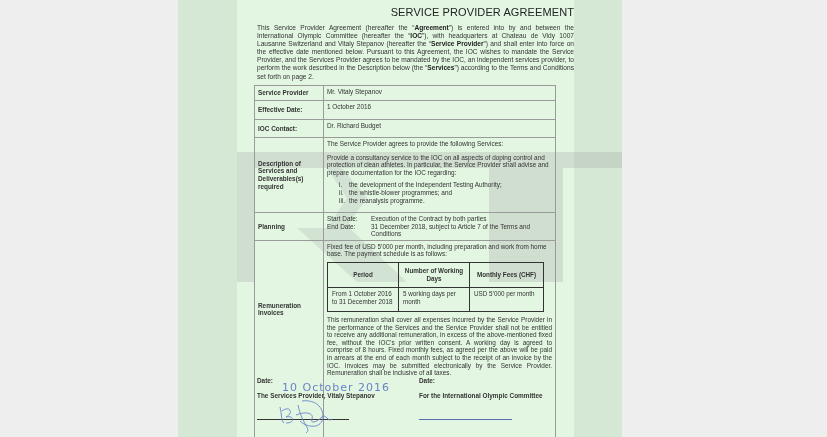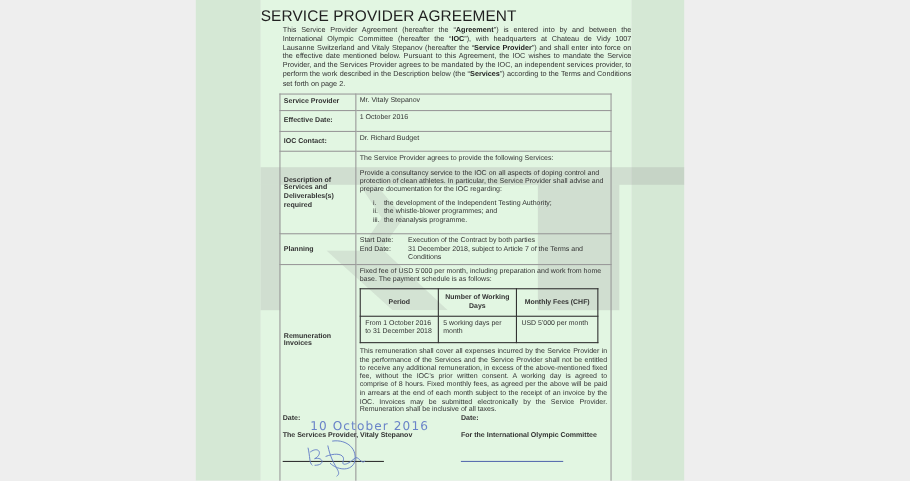--- a/index.html
+++ b/index.html
@@ -12,22 +12,22 @@
   .strip-left { left: 178px; width: 59px; }
   .strip-right { left: 574px; width: 48px; }
   .page {
     position: absolute; left: 237px; top: 0; width: 337px; height: 437px;
     background: #e2f6e2; color: #222;
   }
   .wm { position: absolute; background: rgba(160,160,160,0.28); pointer-events: none; z-index: 1; }
   .content { position: absolute; left: 0; top: 0; width: 337px; height: 437px; z-index: 2; }
 
   .title {
-    position: absolute; left: 0; width: 337px; top: 6px; text-align: left;
-    font-size: 14px; letter-spacing: 0.1px; color: #222;
+    position: absolute; left: 0; width: 337px; top: 6px; text-align: right;
+    font-size: 11px; letter-spacing: 0.1px; color: #222;
   }
   .intro {
     position: absolute; left: 20px; top: 24px; width: 317px;
     font-size: 6.6px; line-height: 8.1px; text-align: justify; color: #333;
   }
   .intro b { color: #222; }
 
   table.main {
     position: absolute; left: 17px; top: 85px; width: 302px;
     border-collapse: collapse; font-size: 6.4px; line-height: 7.6px; color: #333;

